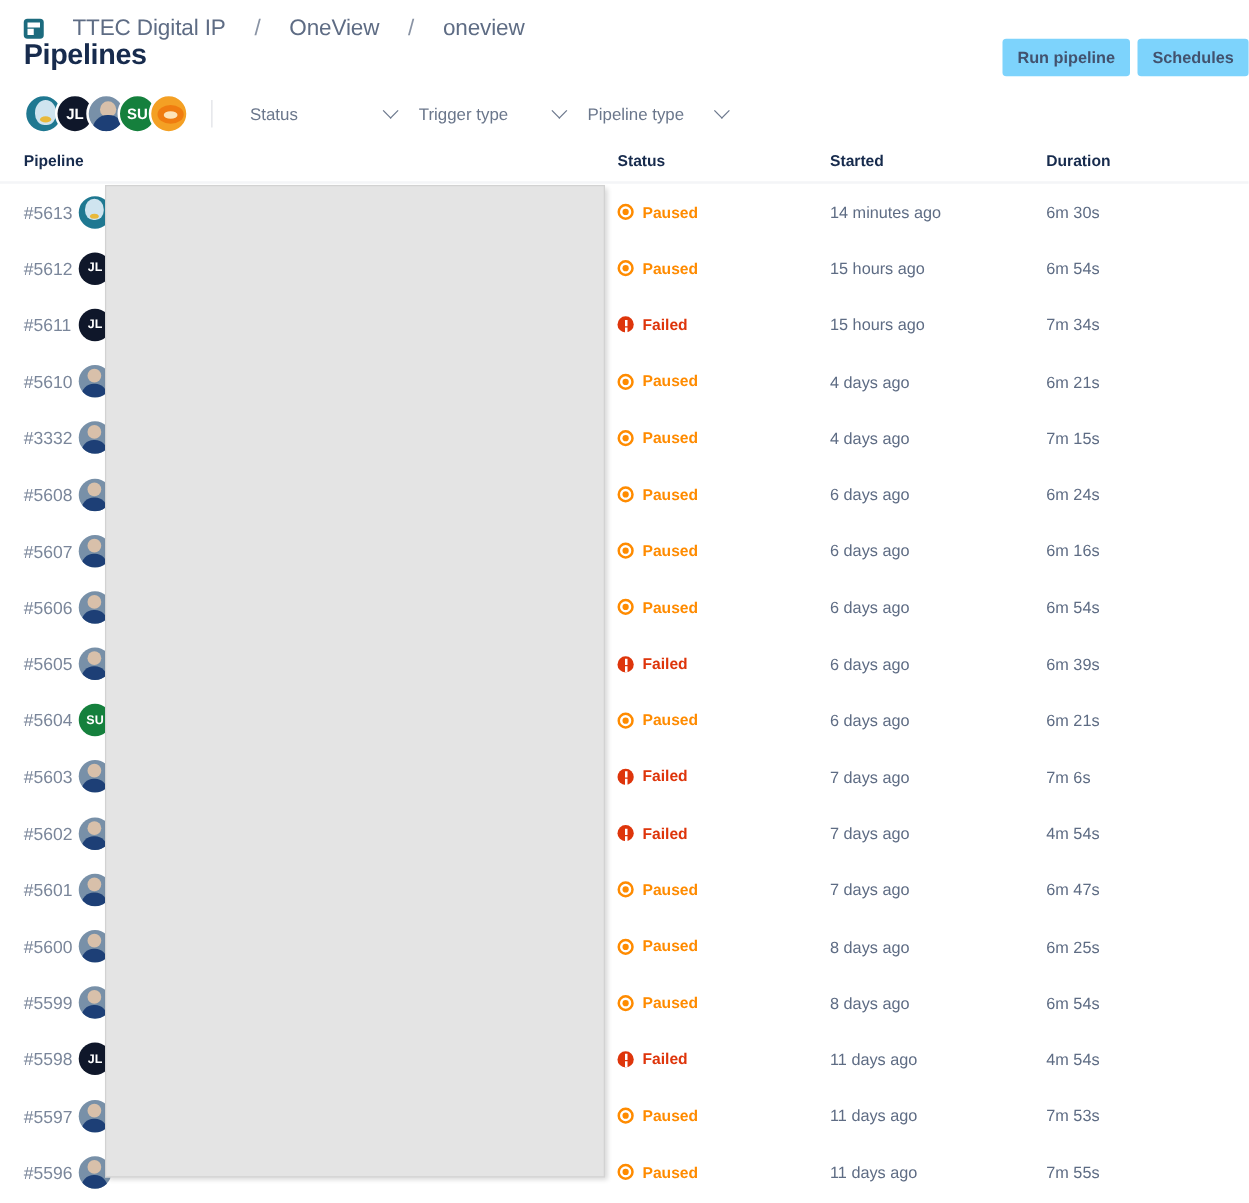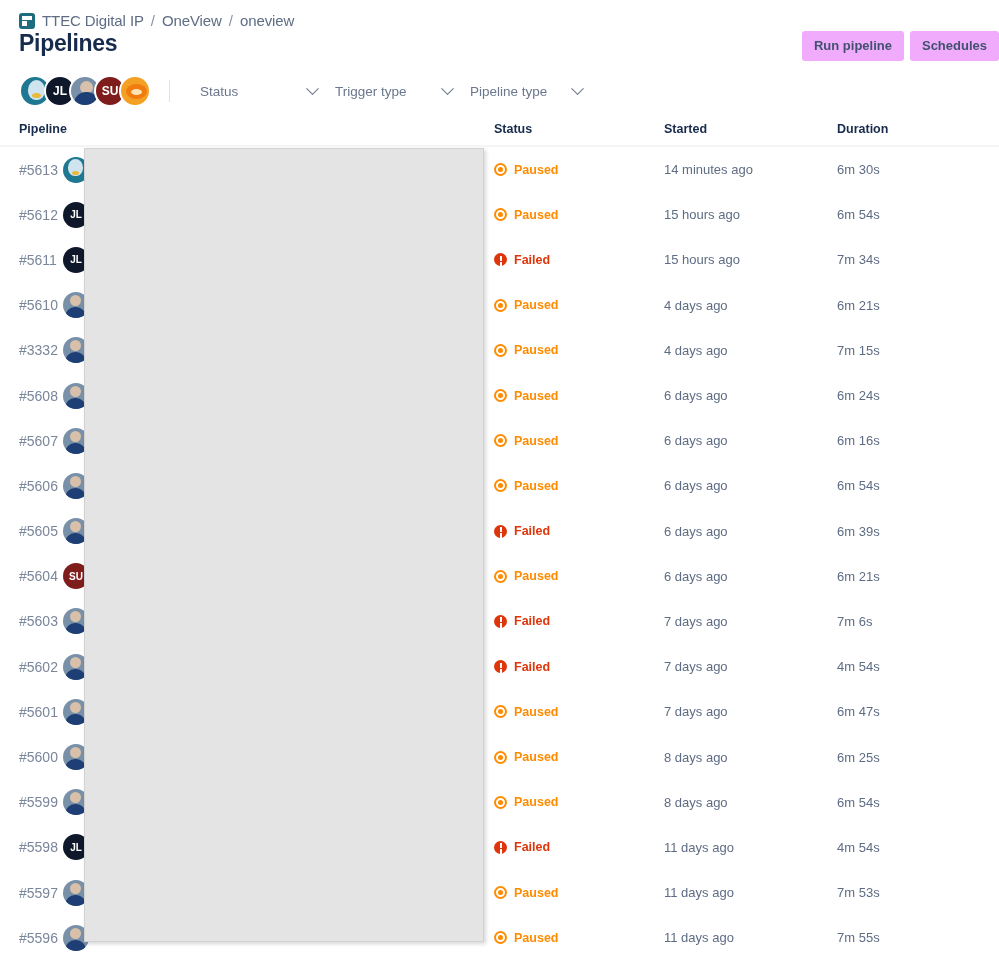--- a/index.html
+++ b/index.html
@@ -12,22 +12,23 @@
     overflow: hidden;
   }
 
   .page { position: relative; width: 999px; height: 962px; }
 
   
   .breadcrumb {
     position: absolute;
     top: 12px; left: 19px;
     display: flex; align-items: center;
-    font-size: 15px; color: #5e6c84;
+    font-size: 18px; color: #5e6c84;
     letter-spacing: -0.1px;
+    gap: 16px;
   }
   .bc-icon {
     width: 16px; height: 16px;
     border-radius: 3px;
     background: #1c6b7e;
     margin-right: 7px;
     position: relative;
     flex: none;
   }
   .bc-icon::before {
@@ -55,21 +56,21 @@
     font-weight: bold;
     color: #172b4d;
     letter-spacing: -0.3px;
   }
   .header-actions {
     position: absolute;
     top: 31px; right: 0px;
     display: flex; gap: 6px;
   }
   .hbtn {
-    background: #f0abfc;
+    background: #7dd3fc;
     color: #42526e;
     border: none;
     border-radius: 3px;
     font-size: 13px;
     font-weight: bold;
     font-family: "Liberation Sans", sans-serif;
     padding: 7px 12px 8px 12px;
     cursor: pointer;
     white-space: nowrap;
   }
@@ -105,21 +106,21 @@
     background:#cfe4ef;
   }
   .av-penguin::after{
     content:"";
     position:absolute; left:11px; top:16px;
     width:9px; height:5px;
     border-radius:50%;
     background:#e8b93a;
   }
   .av-jl { background: #0f172a; }
-  .av-su { background: #7f1d1d; }
+  .av-su { background: #15803d; }
   .av-photo { background: #7890a8; }
   .av-photo::before{
     content:"";
     position:absolute; left:9px; top:4px;
     width:13px; height:13px; border-radius:50%;
     background:#d8c0aa;
   }
   .av-photo::after{
     content:"";
     position:absolute; left:3px; bottom:0;

